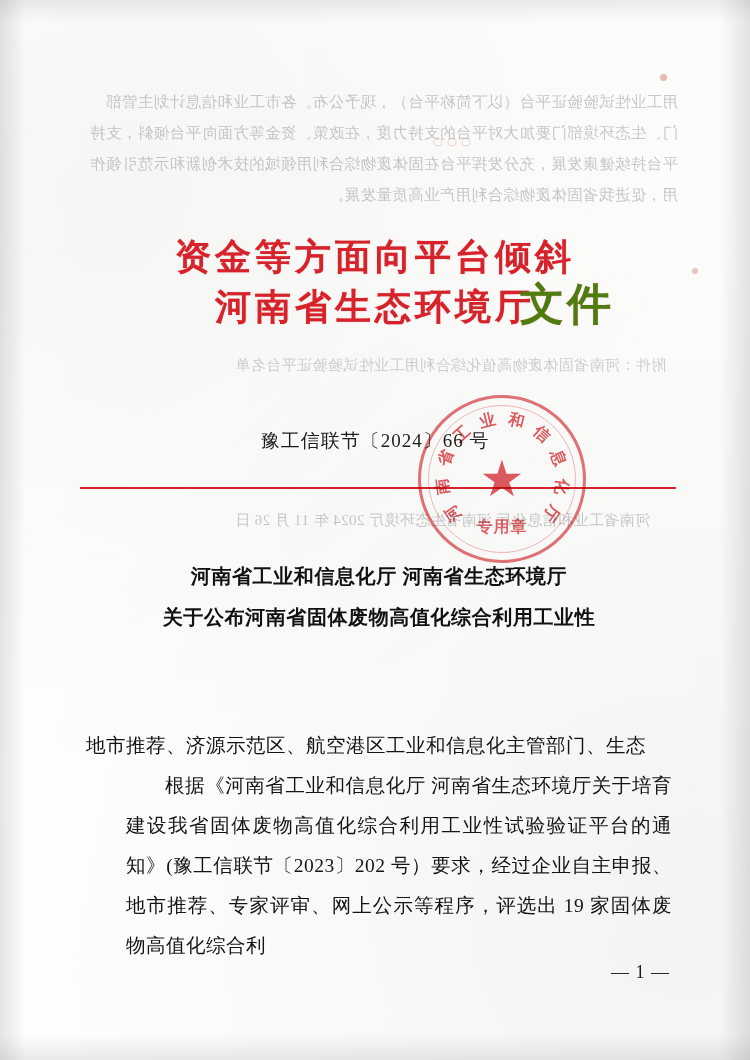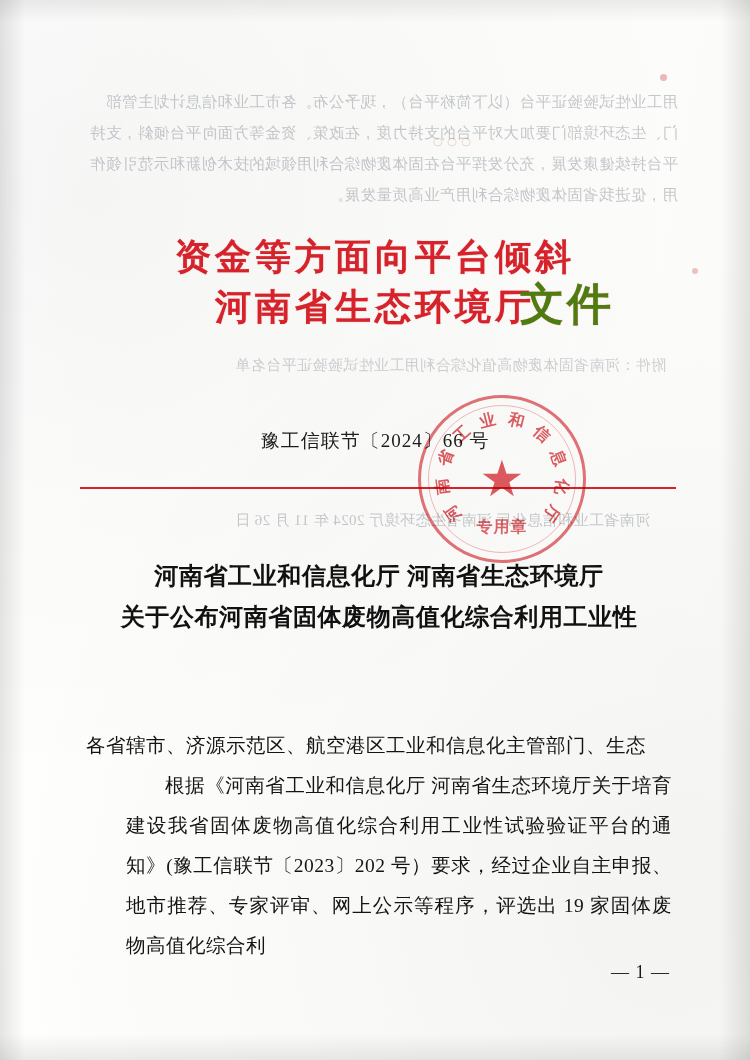--- a/index.html
+++ b/index.html
@@ -226,21 +226,21 @@
 
   
   .doc-title {
     position: absolute;
     left: 88px;
     right: 80px;
     top: 556px;
     text-align: center;
     font-family: "Liberation Serif", serif;
     font-weight: bold;
-    font-size: 24px;
+    font-size: 20px;
     line-height: 41px;
     letter-spacing: 0.6px;
     color: #111111;
   }
   .doc-title .line { display: block; }
 
   
   .body-text {
     position: absolute;
     left: 86px;
@@ -337,21 +337,21 @@
     <div class="seal-star">★</div>
     <div class="seal-bottom-text">专用章</div>
   </div>
 
   <div class="doc-title">
     <span class="line">河南省工业和信息化厅  河南省生态环境厅</span>
     <span class="line">关于公布河南省固体废物高值化综合利用工业性</span>
   </div>
 
   <div class="body-text">
-    <p>各省辖市、济源示范区、航空港区工业和信息化主管部门、生态</p>
+    <p>地市推荐、济源示范区、航空港区工业和信息化主管部门、生态</p>
     <p class="indent">根据《河南省工业和信息化厅  河南省生态环境厅关于培育建设我省固体废物高值化综合利用工业性试验验证平台的通知》(豫工信联节〔2023〕202 号）要求，经过企业自主申报、地市推荐、专家评审、网上公示等程序，评选出 19 家固体废物高值化综合利</p>
   </div>
 
   <div class="page-number">— 1 —</div>
 
   <div class="edge-shade-left"></div>
   <div class="edge-shade-right"></div>
   <div class="edge-shade-top"></div>
   <div class="edge-shade-bottom"></div>
 </div>

